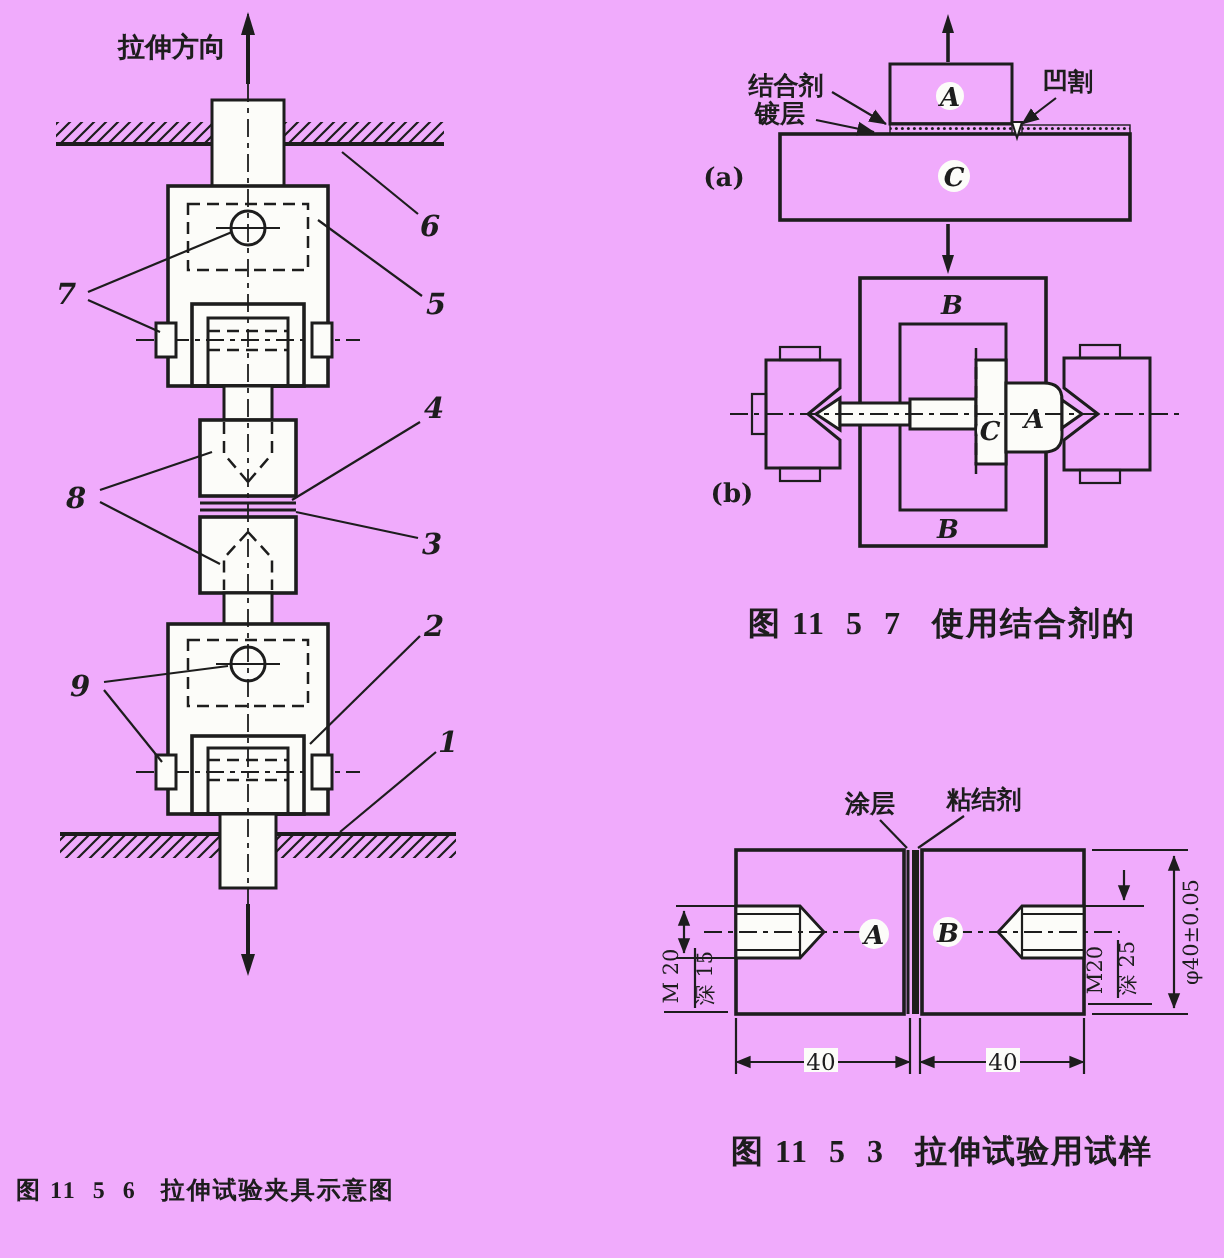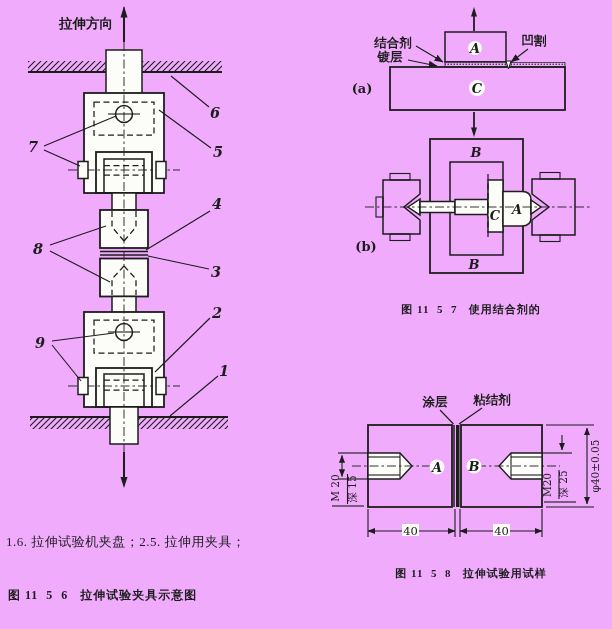--- a/index.html
+++ b/index.html
@@ -15,21 +15,21 @@
   svg .ink{fill:#1d1d1d;}
   svg .cl{stroke:#1d1d1d;fill:none;stroke-width:0.9;stroke-dasharray:9 3 2.5 3;}
   svg .dash{stroke:#1d1d1d;fill:none;stroke-width:1.25;stroke-dasharray:6 3.5;}
   svg text{fill:#1d1d1d;}
   svg .cjk{font-family:"Liberation Serif",serif;font-weight:700;font-size:12.5px;}
   svg .ltr{font-family:"DejaVu Serif",serif;font-style:italic;font-weight:700;font-size:13px;}
   svg .pn{font-family:"DejaVu Serif",serif;font-style:italic;font-weight:600;font-size:14.5px;}
   svg .dm{font-family:"DejaVu Serif",serif;font-size:10.5px;}
   svg .tag{font-family:"DejaVu Serif",serif;font-weight:700;font-size:13px;}
   .legend{font-size:13px;letter-spacing:.5px;white-space:pre-wrap;}
-  .figcap{font-size:11px;font-weight:700;letter-spacing:1px;white-space:pre-wrap;}
+  .figcap{font-size:16px;font-weight:700;letter-spacing:1px;white-space:pre-wrap;}
   .center{text-align:center;}
 </style>
 </head>
 <body>
 
 <div class="page">
 
   <svg class="abs" style="left:0;top:0" width="306" height="522" viewBox="0 0 306 522">
     <defs>
       <pattern id="h6" width="6" height="6" patternUnits="userSpaceOnUse">
@@ -125,21 +125,20 @@
     <text class="pn" x="217" y="209" text-anchor="middle">4</text>
     <text class="pn" x="38" y="254" text-anchor="middle">8</text>
     <text class="pn" x="216" y="277" text-anchor="middle">3</text>
     <text class="pn" x="217" y="318" text-anchor="middle">2</text>
     <text class="pn" x="40" y="348" text-anchor="middle">9</text>
     <text class="pn" x="224" y="376" text-anchor="middle">1</text>
 
     <line class="cl" x1="124" y1="7" x2="124" y2="486"></line>
   </svg>
 
-  <div class="abs legend" style="left:6px;top:533px;width:300px">1.6. 拉伸试验机夹盘；2.5. 拉伸用夹具；</div>
   <div class="abs figcap" style="left:8px;top:587px;width:300px;font-size:12px">图 11  5  6   拉伸试验夹具示意图</div>
 
   <svg class="abs" style="left:330px;top:0" width="282" height="295" viewBox="0 0 282 295">
     <defs>
       <pattern id="h7a" width="8" height="8" patternUnits="userSpaceOnUse">
         <path d="M-2,2 l4,-4 M0,8 L8,0 M6,10 l4,-4" stroke="#1d1d1d" stroke-width="1.1"></path>
       </pattern>
       <pattern id="h7c" width="12" height="12" patternUnits="userSpaceOnUse">
         <path d="M-3,3 l6,-6 M0,12 L12,0 M9,15 l6,-6" stroke="#1d1d1d" stroke-width="1.2"></path>
       </pattern>
@@ -283,15 +282,15 @@
       <line class="thin" x1="212" y1="124" x2="212" y2="152"></line>
       <line class="thin" x1="38" y1="146" x2="125" y2="146" marker-start="url(#arr8)" marker-end="url(#arr8)"></line>
       <line class="thin" x1="130" y1="146" x2="212" y2="146" marker-start="url(#arr8)" marker-end="url(#arr8)"></line>
       <rect class="wf" x="72" y="139" width="17" height="12"></rect>
       <text class="dm" style="font-size:11.5px" x="80.5" y="150" text-anchor="middle">40</text>
       <rect class="wf" x="163" y="139" width="17" height="12"></rect>
       <text class="dm" style="font-size:11.5px" x="171.5" y="150" text-anchor="middle">40</text>
     </g>
   </svg>
 
-  <div class="abs figcap center" style="left:330px;top:566px;width:282px">图 11  5  8   拉伸试验用试样</div>
+  <div class="abs figcap center" style="left:330px;top:566px;width:282px">图 11  5  3   拉伸试验用试样</div>
 
 </div>
 
 </body></html>

